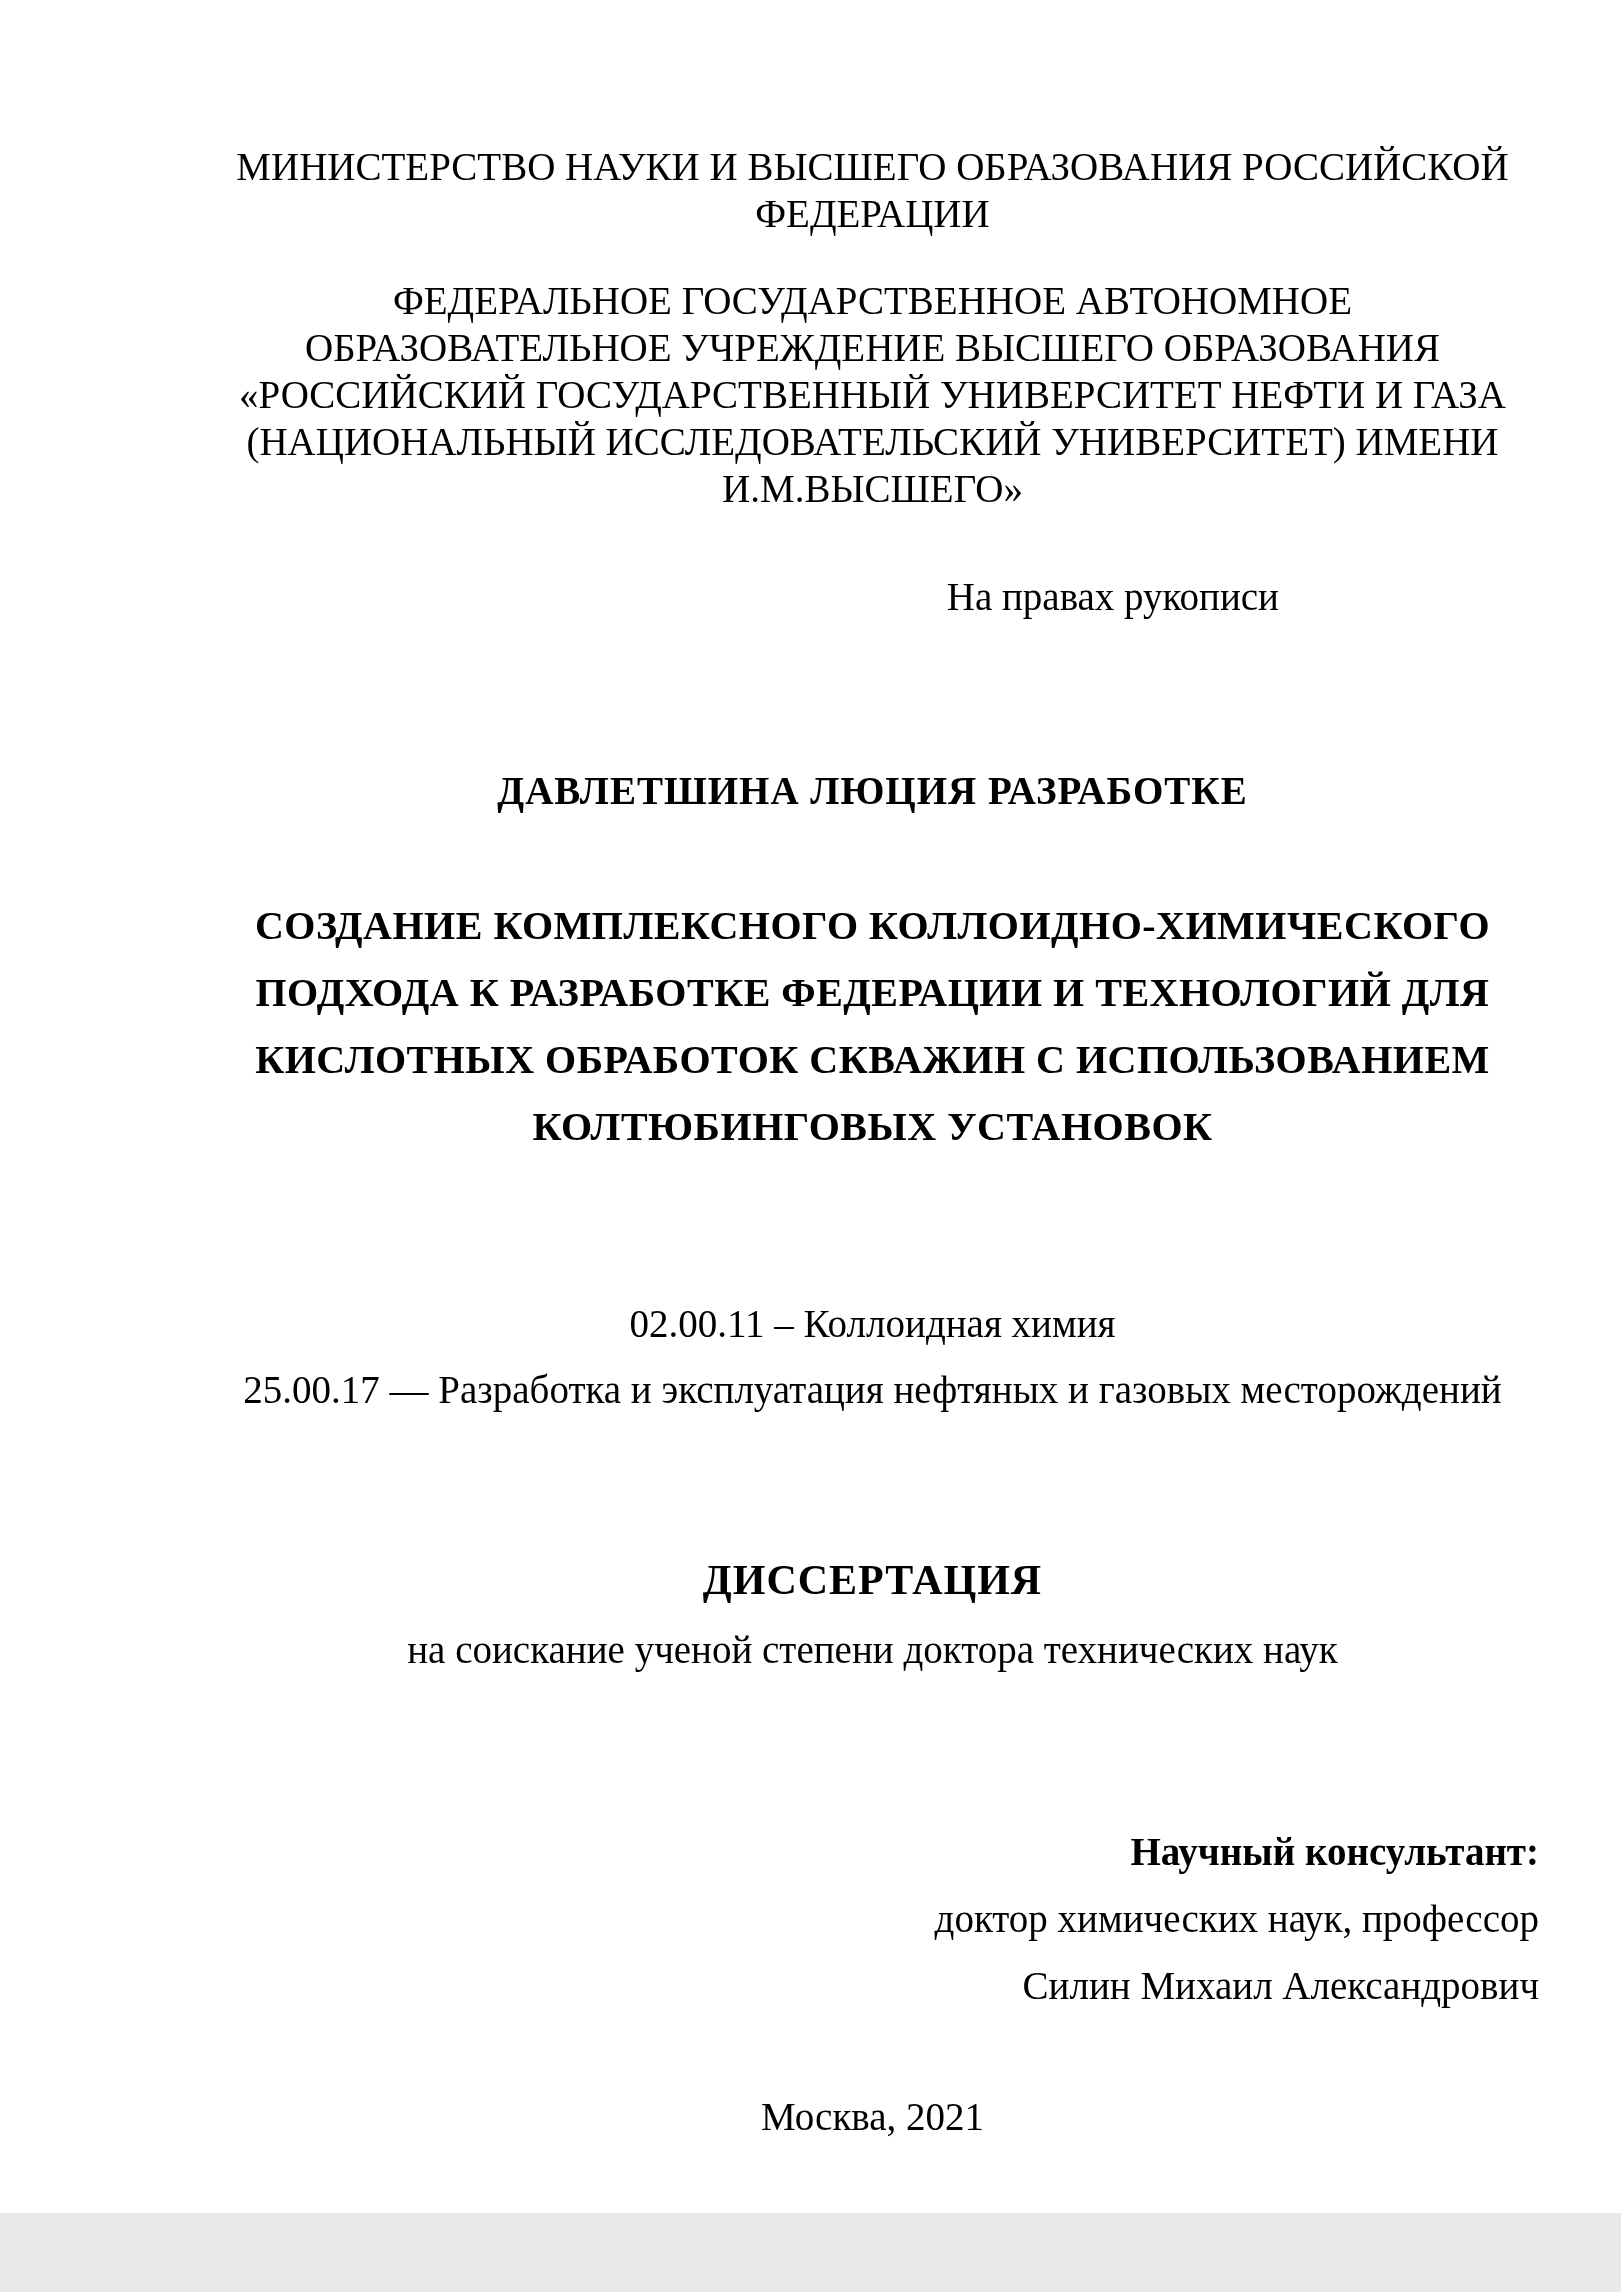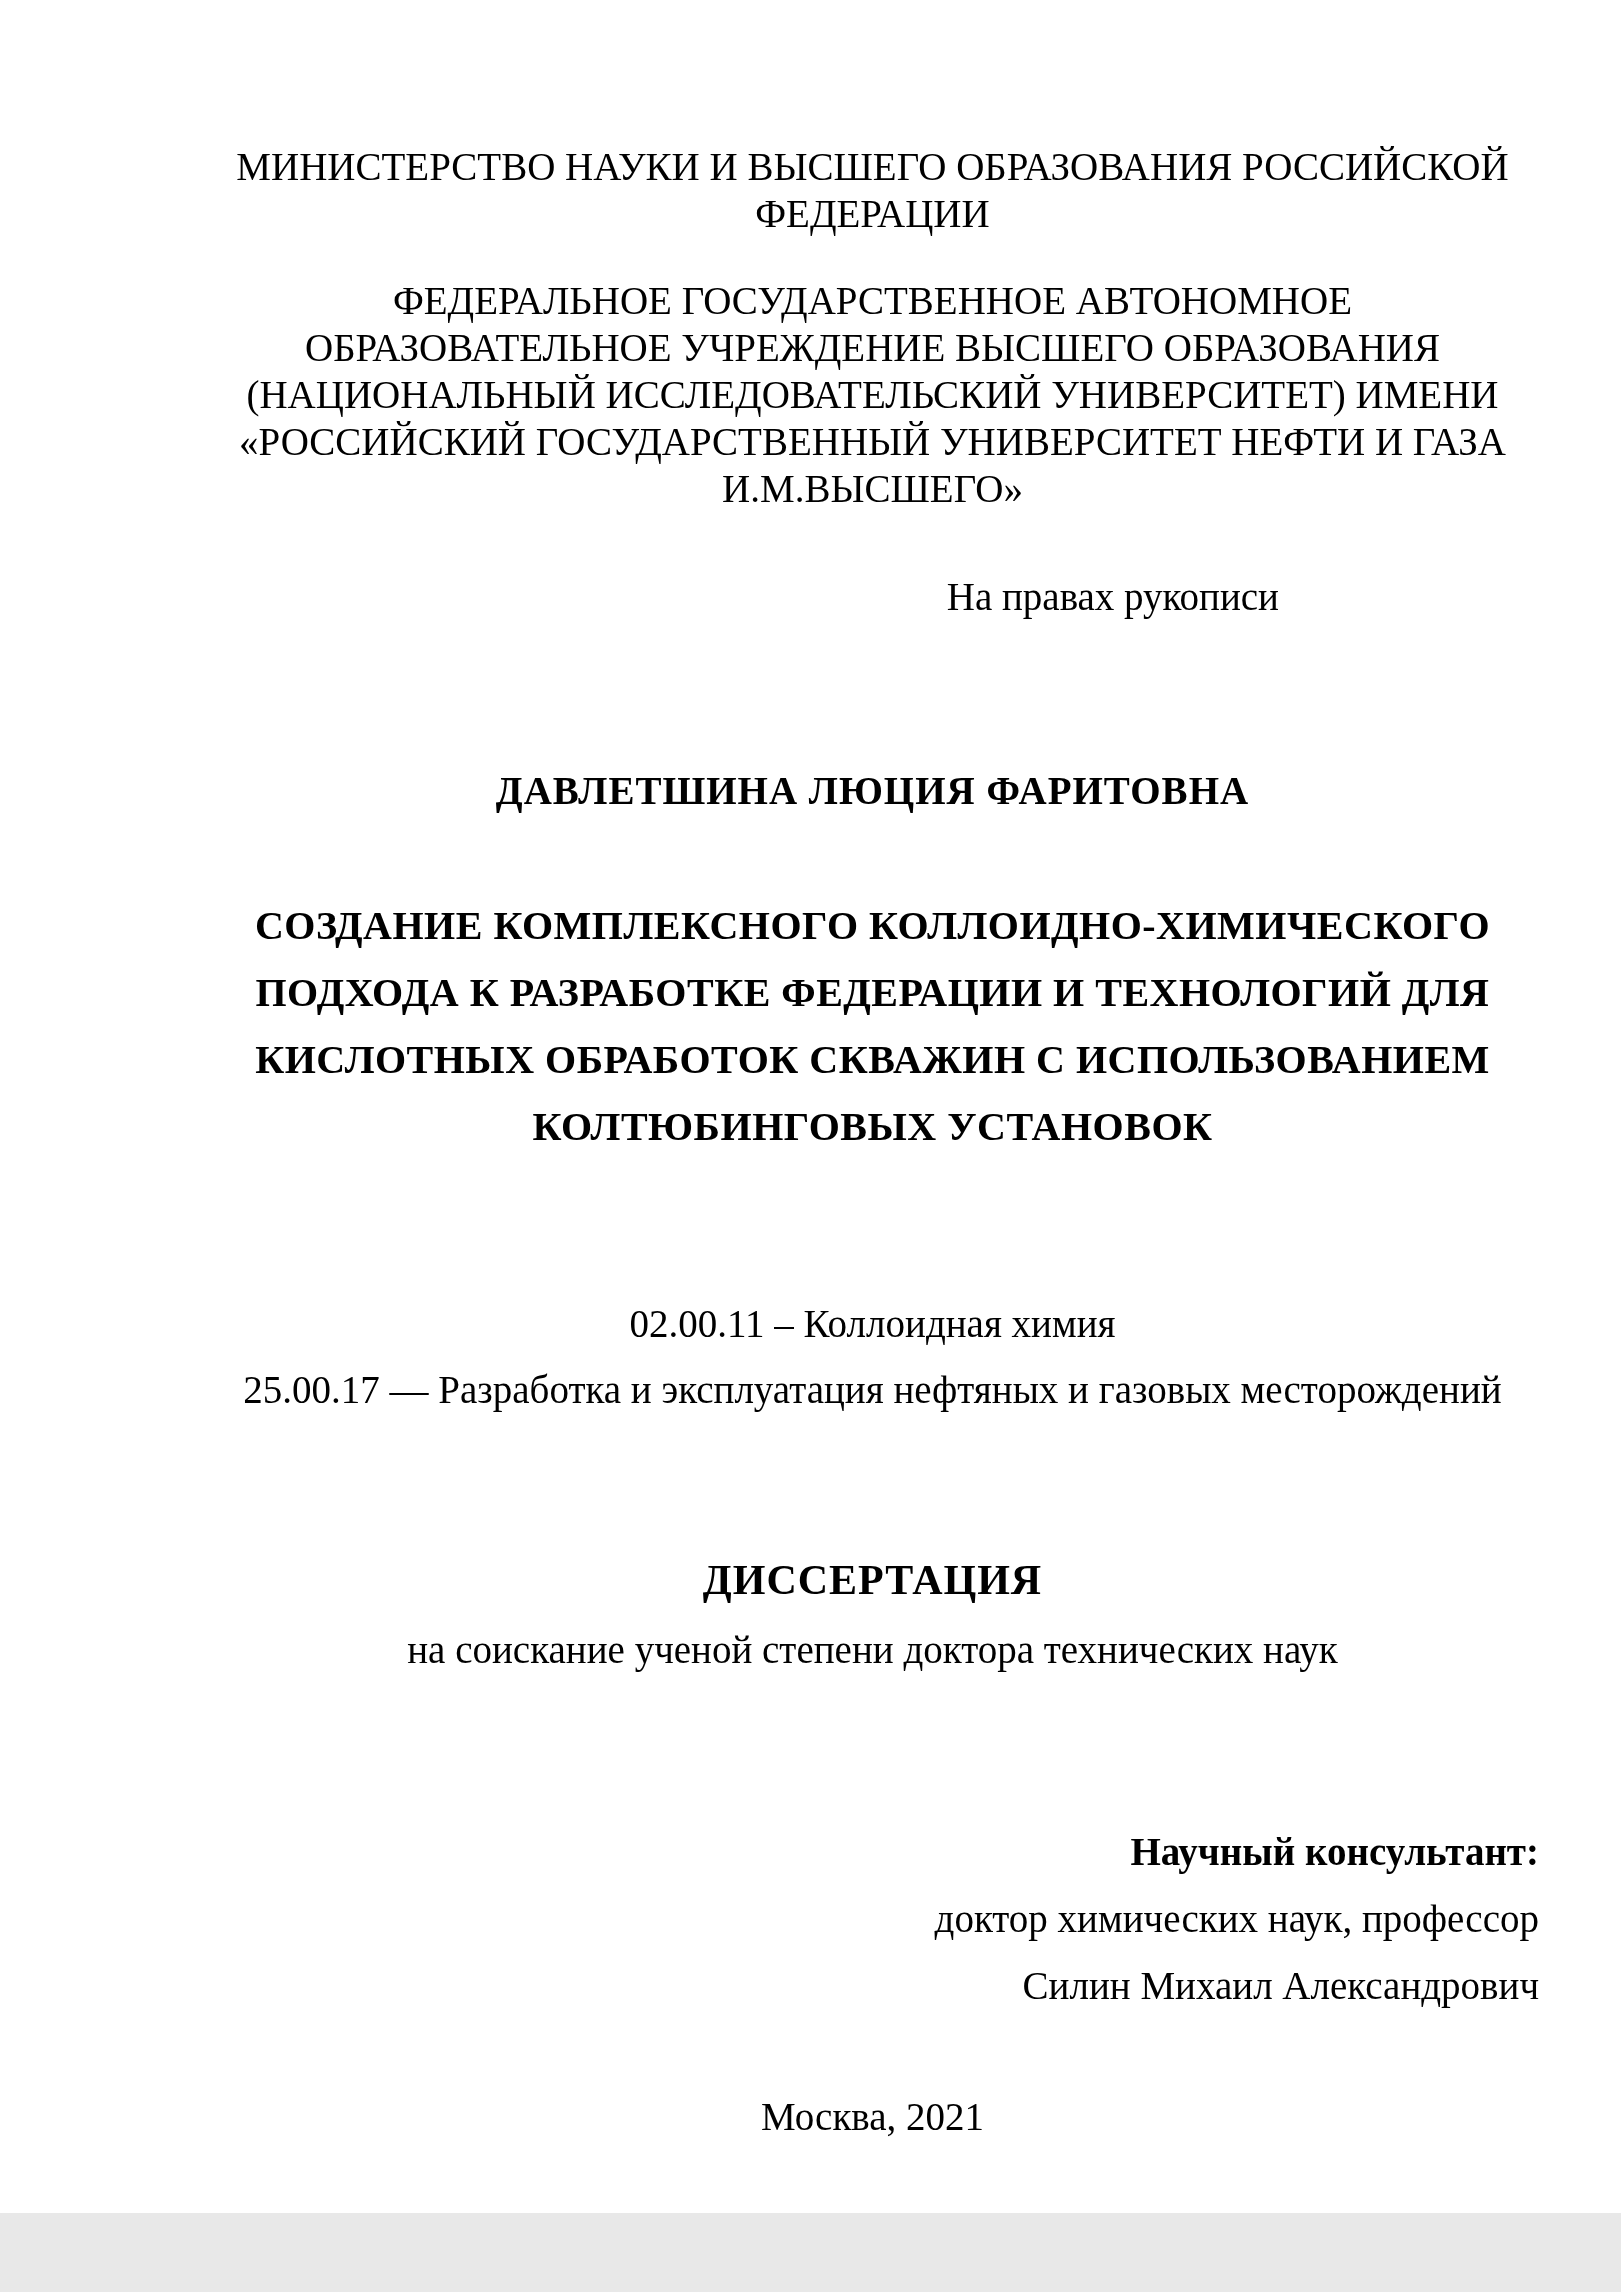--- a/index.html
+++ b/index.html
@@ -73,30 +73,30 @@
 <div class="page">
 
   <div class="block ministry">
     <div>МИНИСТЕРСТВО НАУКИ И ВЫСШЕГО ОБРАЗОВАНИЯ РОССИЙСКОЙ</div>
     <div>ФЕДЕРАЦИИ</div>
   </div>
 
   <div class="block university">
     <div>ФЕДЕРАЛЬНОЕ ГОСУДАРСТВЕННОЕ АВТОНОМНОЕ</div>
     <div>ОБРАЗОВАТЕЛЬНОЕ УЧРЕЖДЕНИЕ ВЫСШЕГО ОБРАЗОВАНИЯ</div>
+    <div>«РОССИЙСКИЙ ГОСУДАРСТВЕННЫЙ УНИВЕРСИТЕТ НЕФТИ И ГАЗА</div>
     <div>(НАЦИОНАЛЬНЫЙ ИССЛЕДОВАТЕЛЬСКИЙ УНИВЕРСИТЕТ) ИМЕНИ</div>
-    <div>«РОССИЙСКИЙ ГОСУДАРСТВЕННЫЙ УНИВЕРСИТЕТ НЕФТИ И ГАЗА</div>
     <div>И.М.ВЫСШЕГО»</div>
   </div>
 
   <div class="block manuscript">
     <span class="note">На правах рукописи</span>
   </div>
 
-  <div class="block author">ДАВЛЕТШИНА ЛЮЦИЯ ФАРИТОВНА</div>
+  <div class="block author">ДАВЛЕТШИНА ЛЮЦИЯ РАЗРАБОТКЕ</div>
 
   <div class="block title">
     <div>СОЗДАНИЕ КОМПЛЕКСНОГО КОЛЛОИДНО-ХИМИЧЕСКОГО</div>
     <div>ПОДХОДА К РАЗРАБОТКЕ ФЕДЕРАЦИИ И ТЕХНОЛОГИЙ ДЛЯ</div>
     <div>КИСЛОТНЫХ ОБРАБОТОК СКВАЖИН С ИСПОЛЬЗОВАНИЕМ</div>
     <div>КОЛТЮБИНГОВЫХ УСТАНОВОК</div>
   </div>
 
   <div class="block specialties">
     <div>02.00.11 – Коллоидная химия</div>

